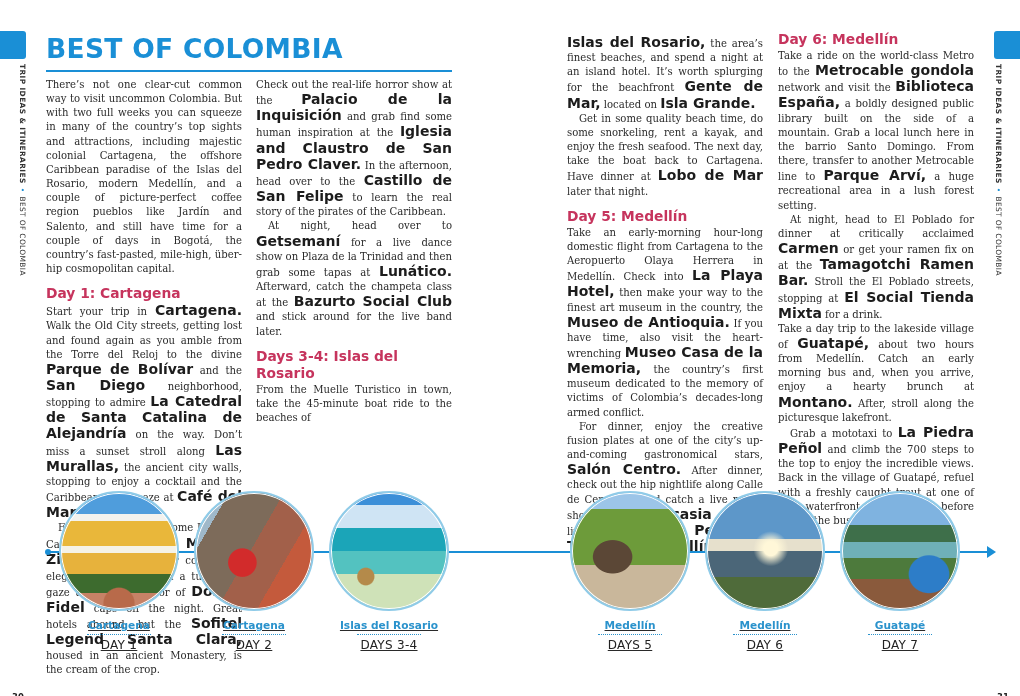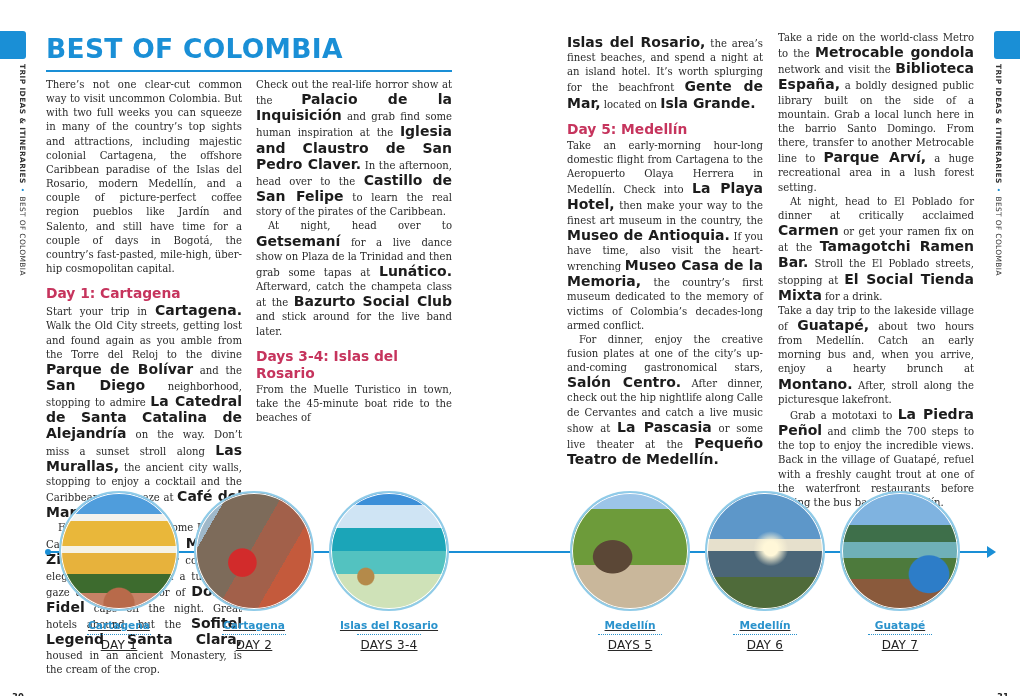--- a/index.html
+++ b/index.html
@@ -65,26 +65,28 @@
 
 <div class="col c2">
   <p><span>Check out the real-life horror show at the </span><b>Palacio de la Inquisición</b><span> and grab find some human inspiration at the </span><b>Iglesia and Claustro de San Pedro Claver.</b><span> In the afternoon, head over to the </span><b>Castillo de San Felipe</b><span> to learn the real story of the pirates of the Caribbean.</span></p>
   <p class="ind"><span>At night, head over to </span><b>Getsemaní</b><span> for a live dance show on Plaza de la Trinidad and then grab some tapas at </span><b>Lunático.</b><span> Afterward, catch the champeta class at the </span><b>Bazurto Social Club</b><span> and stick around for the live band later.</span></p>
   <h2>Days 3-4: Islas del Rosario</h2>
   <p><span>From the Muelle Turistico in town, take the 45-minute boat ride to the beaches of </span></p>
 </div>
 
 <div class="col c3">
   <p><b>Islas del Rosario,</b><span> the area’s finest beaches, and spend a night at an island hotel. It’s worth splurging for the beachfront </span><b>Gente de Mar,</b><span> located on </span><b>Isla Grande.</b></p>
+  <p class="ind"><span>Get in some quality beach time, do some snorkeling, rent a kayak, and enjoy the fresh seafood. The next day, take the boat back to Cartagena. Have dinner at </span><b>Lobo de Mar</b><span> later that night.</span></p>
   <h2>Day 5: Medellín</h2>
   <p><span>Take an early-morning hour-long domestic flight from Cartagena to the Aeropuerto Olaya Herrera in Medellín. Check into </span><b>La Playa Hotel,</b><span> then make your way to the finest art museum in the country, the </span><b>Museo de Antioquia.</b><span> If you have time, also visit the heart-wrenching </span><b>Museo Casa de la Memoria,</b><span> the country’s first museum dedicated to the memory of victims of Colombia’s decades-long armed conflict.</span></p>
   <p class="ind"><span>For dinner, enjoy the creative fusion plates at one of the city’s up-and-coming gastronomical stars, </span><b>Salón Centro.</b><span> After dinner, check out the hip nightlife along Calle de Cervantes and catch a live music show at </span><b>La Pascasia</b><span> or some live theater at the </span><b>Pequeño Teatro de Medellín.</b></p>
 </div>
 
 <div class="col c4">
+  <h2 class="first">Day 6: Medellín</h2>
   <p><span>Take a ride on the world-class Metro to the </span><b>Metrocable gondola</b><span> network and visit the </span><b>Biblioteca España,</b><span> a boldly designed public library built on the side of a mountain. Grab a local lunch here in the barrio Santo Domingo. From there, transfer to another Metrocable line to </span><b>Parque Arví,</b><span> a huge recreational area in a lush forest setting.</span></p>
   <p class="ind"><span>At night, head to El Poblado for dinner at critically acclaimed </span><b>Carmen</b><span> or get your ramen fix on at the </span><b>Tamagotchi Ramen Bar.</b><span> Stroll the El Poblado streets, stopping at </span><b>El Social Tienda Mixta</b><span> for a drink.</span></p>
   <p><span>Take a day trip to the lakeside village of </span><b>Guatapé,</b><span> about two hours from Medellín. Catch an early morning bus and, when you arrive, enjoy a hearty brunch at </span><b>Montano.</b><span> After, stroll along the picturesque lakefront.</span></p>
   <p class="ind"><span>Grab a mototaxi to </span><b>La Piedra Peñol</b><span> and climb the 700 steps to the top to enjoy the incredible views. Back in the village of Guatapé, refuel with a freshly caught trout at one of the waterfront restaurants before taking the bus back to Medellín.</span></p>
 </div>
 
 <div class="timeline"></div>
 <div class="tl-start"></div>
 <div class="tl-arrow"></div>
 

